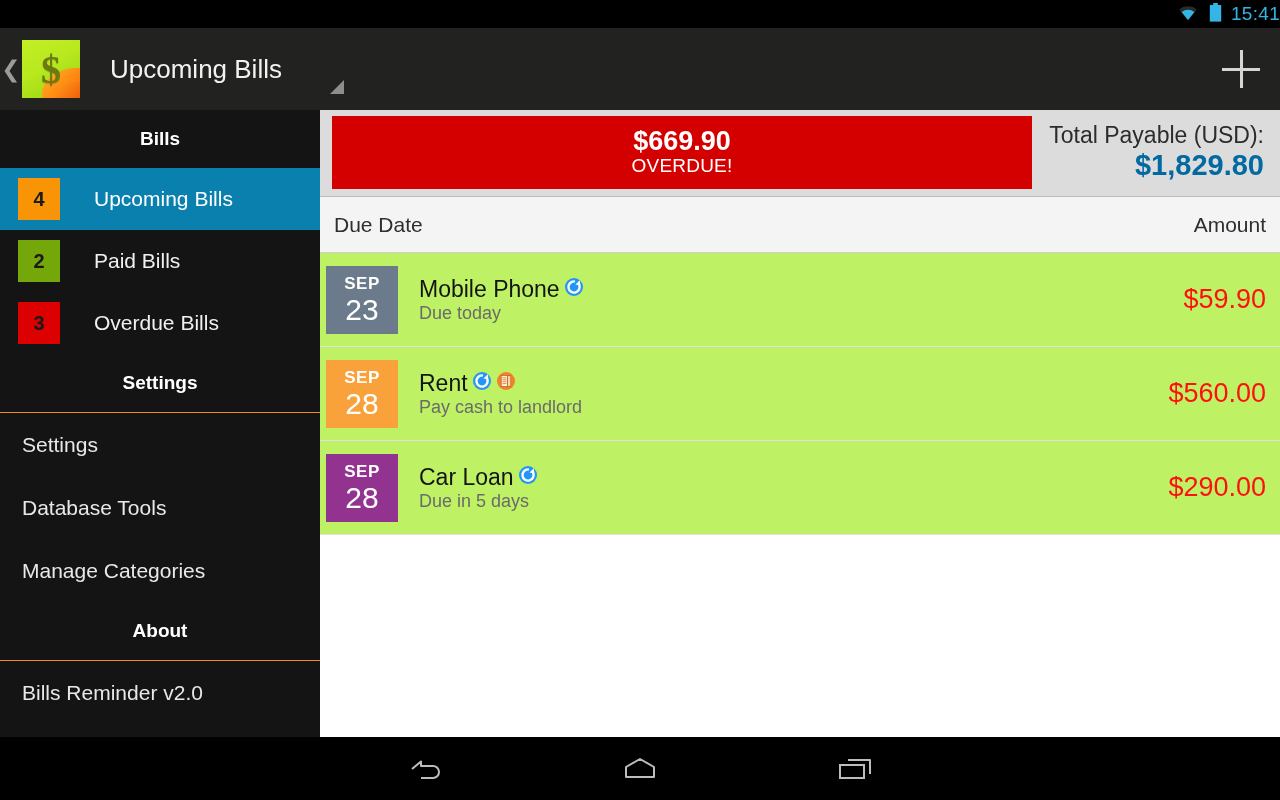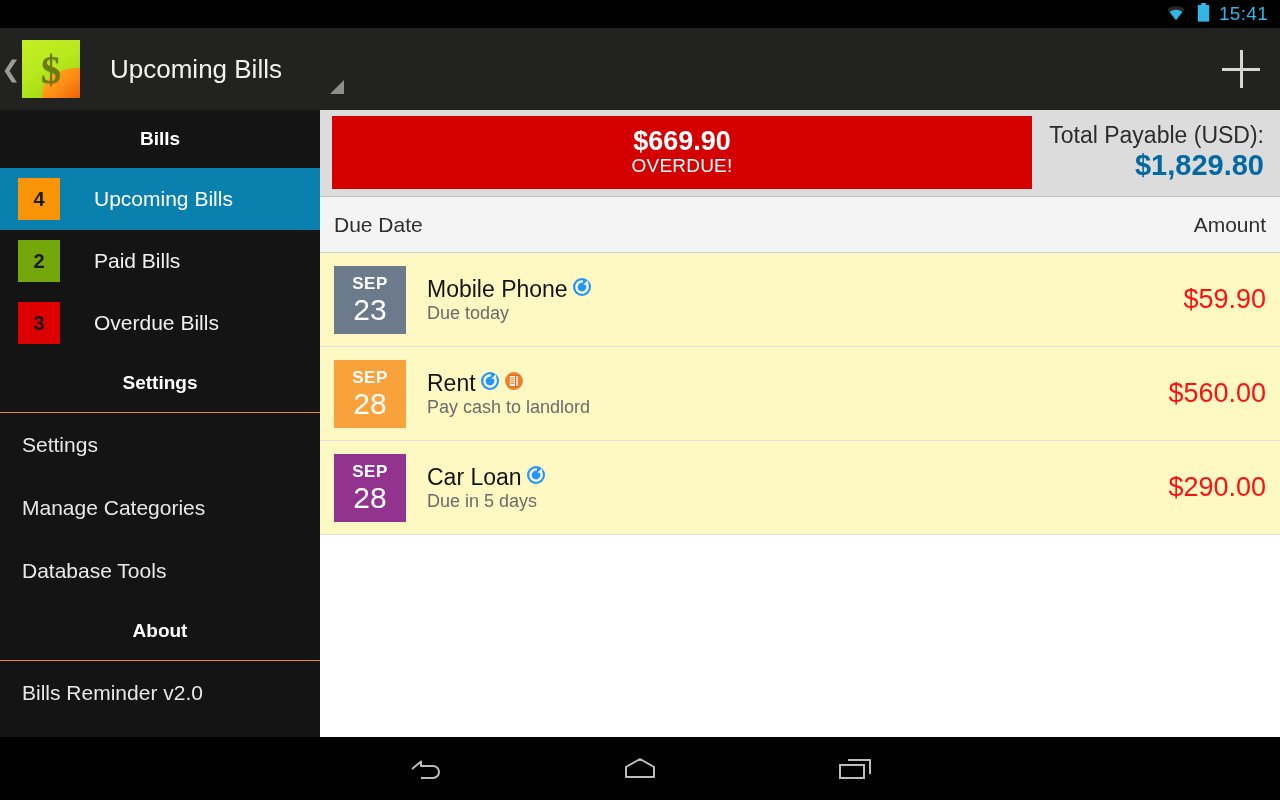--- a/index.html
+++ b/index.html
@@ -9,21 +9,21 @@
     background:#000;
     overflow:hidden;
     -webkit-font-smoothing:antialiased;
   }
   .screen { position:relative; width:1280px; height:800px; background:#0f0f0f; }
 
   
   .statusbar {
     position:absolute; top:0; left:0; width:1280px; height:28px;
     background:#000; display:flex; align-items:center; justify-content:flex-end;
-    padding-right:12px; gap:9px;
+    gap:9px;
   }
   .sb-time { color:#33b5e5; font-size:19px; letter-spacing:.3px; }
   .sb-icon { display:block; }
 
   
   .actionbar {
     position:absolute; top:28px; left:0; width:1280px; height:82px;
     background:#222221; display:flex; align-items:center;
   }
   .back-chevron {
@@ -113,22 +113,22 @@
 
   .list-header {
     height:57px; background:#f4f4f4; border-top:1px solid #bdbdbd;
     border-bottom:1px solid #cfcfcf;
     display:flex; align-items:center; justify-content:space-between;
     padding:0 14px 0 14px;
   }
   .lh-text { font-size:21px; color:#2e2e2e; }
 
   .bill-row {
-    height:94px; background:#fef9c3; border-bottom:1px solid #e0e0e0;
-    display:flex; align-items:center; padding:0 14px 0 14px; cursor:pointer;
+    height:94px; background:#bef264; border-bottom:1px solid #e0e0e0;
+    display:flex; align-items:center; padding:0 14px 0 6px; cursor:pointer;
   }
   .date-chip {
     width:72px; height:68px; flex:none; display:flex; flex-direction:column;
     align-items:center; justify-content:center; color:#ffffff; line-height:1;
   }
   .dc-mon { font-size:17px; font-weight:bold; letter-spacing:.5px; margin-bottom:3px; }
   .dc-day { font-size:30px; font-weight:400; }
   .row-mid { flex:1; padding-left:21px; }
   .row-title-line { display:flex; align-items:center; gap:4px; }
   .row-title { font-size:23px; color:#141414; }
@@ -197,22 +197,22 @@
 
     <div class="nav-item">
       <div class="badge" style="background:#dd0000">3</div>
       <div class="nav-label">Overdue Bills</div>
     </div>
 
     <div class="sb-section">Settings</div>
     <div class="sb-rule"></div>
 
     <div class="plain-item">Settings</div>
+    <div class="plain-item">Database Tools</div>
     <div class="plain-item">Manage Categories</div>
-    <div class="plain-item">Database Tools</div>
 
     <div class="sb-section">About</div>
     <div class="sb-rule"></div>
 
     <div class="plain-item">Bills Reminder v2.0</div>
   </div>
 
   <div class="content">
 
     <div class="totals-bar">

